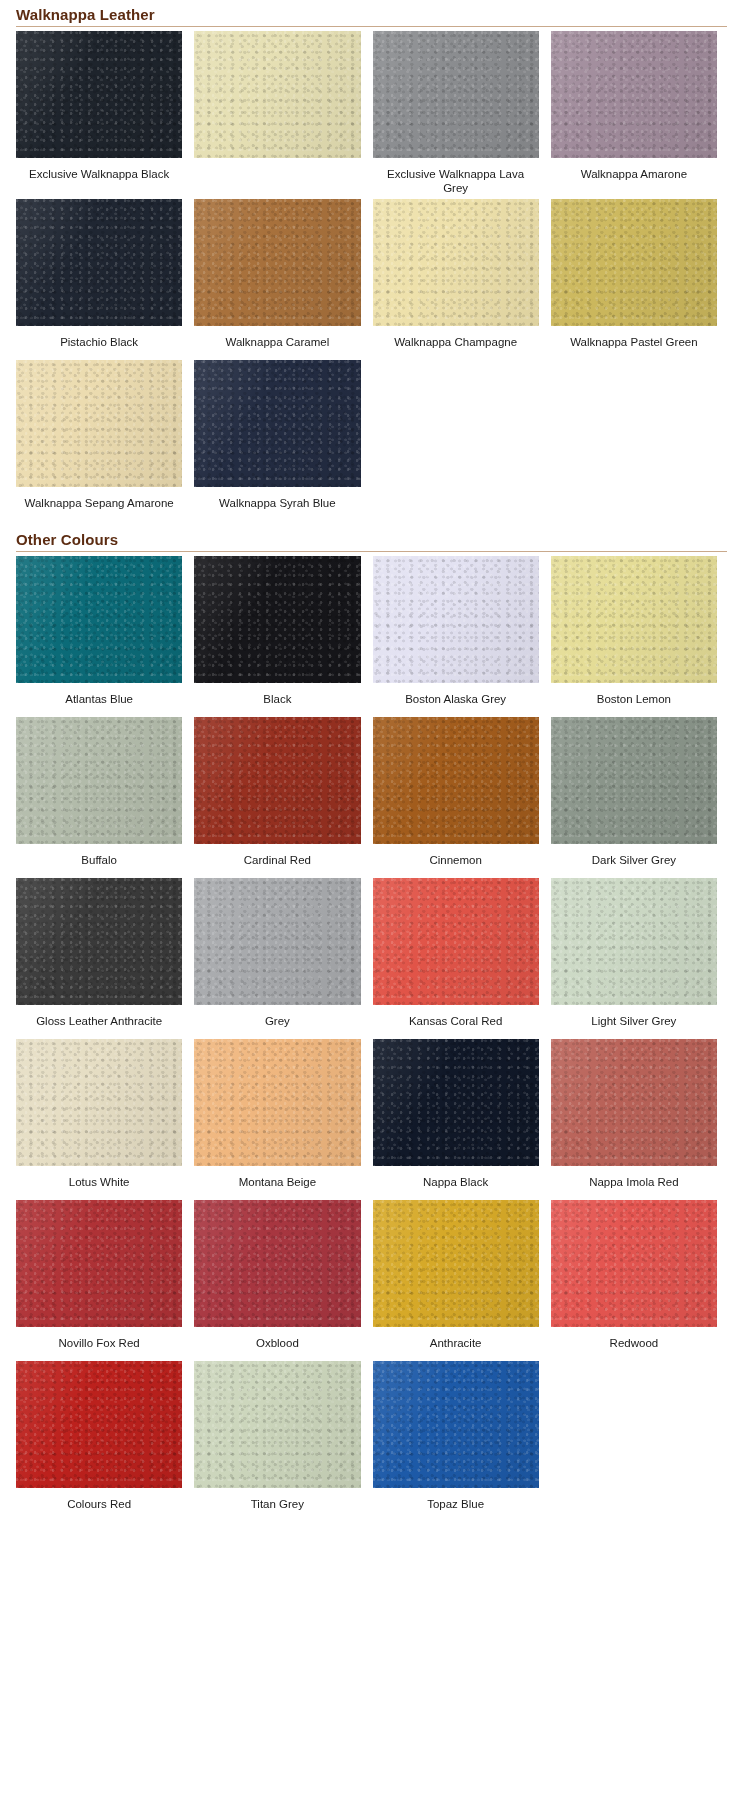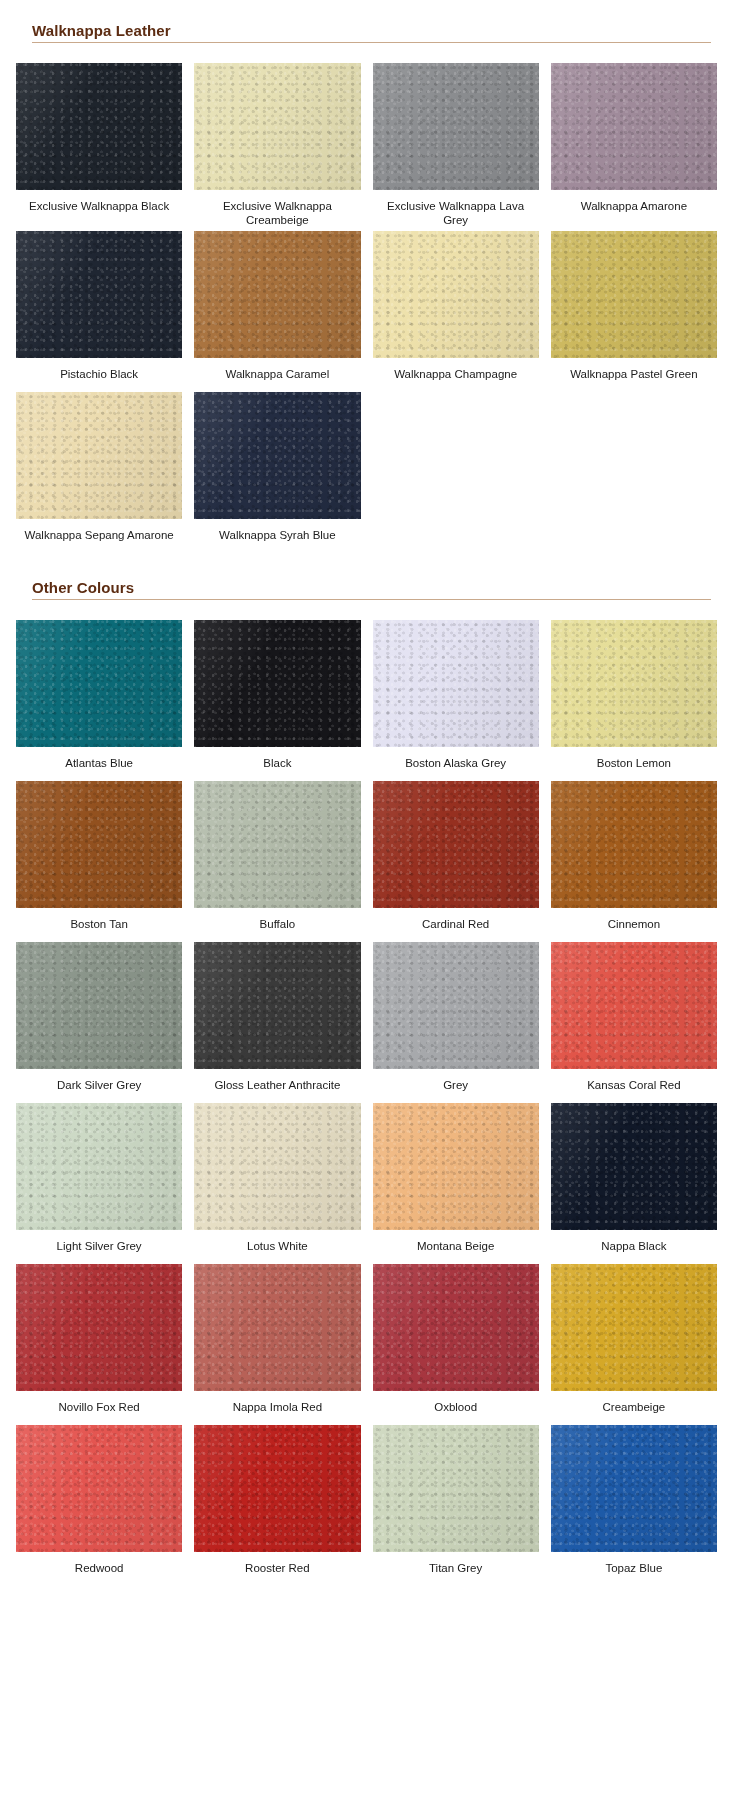--- a/index.html
+++ b/index.html
@@ -13,21 +13,21 @@
     color: #1a1a1a;
     -webkit-font-smoothing: antialiased;
   }
   .page { width: 733px; padding: 0; }
 
   .section-header {
     font-size: 15px;
     font-weight: bold;
     color: #5c2c12;
     padding: 6px 0 4px 16px;
-    margin: 16px;
+    margin: 0;
     letter-spacing: 0.1px;
     position: relative;
   }
   .section-header .rule {
     display: block;
     height: 1px;
     background: #c9a98c;
     margin-top: 3px;
     margin-right: 6px;
   }
@@ -100,21 +100,20 @@
             <span class="tex"></span>
             <span class="sheen"></span>
           </div>
           <div class="label">Exclusive Walknappa Black</div>
         </div>
         <div class="cell">
           <div class="swatch" style="background: rgb(230, 224, 180);">
             <span class="tex"></span>
             <span class="sheen"></span>
           </div>
-          <div class="label">Exclusive Walknappa Creambeige</div>
         </div>
         <div class="cell">
           <div class="swatch" style="background: rgb(139, 141, 144);">
             <span class="tex"></span>
             <span class="sheen"></span>
           </div>
           <div class="label">Exclusive Walknappa Lava Grey</div>
         </div>
         <div class="cell">
           <div class="swatch" style="background: rgb(160, 139, 155);">
@@ -198,27 +197,20 @@
           <div class="label">Boston Alaska Grey</div>
         </div>
         <div class="cell">
           <div class="swatch" style="background: rgb(229, 221, 151);">
             <span class="tex"></span>
             <span class="sheen"></span>
           </div>
           <div class="label">Boston Lemon</div>
         </div>
         <div class="cell">
-          <div class="swatch" style="background: rgb(147, 81, 31);">
-            <span class="tex"></span>
-            <span class="sheen"></span>
-          </div>
-          <div class="label">Boston Tan</div>
-        </div>
-        <div class="cell">
           <div class="swatch" style="background: rgb(179, 188, 171);">
             <span class="tex"></span>
             <span class="sheen"></span>
           </div>
           <div class="label">Buffalo</div>
         </div>
         <div class="cell">
           <div class="swatch" style="background: rgb(151, 48, 32);">
             <span class="tex"></span>
             <span class="sheen"></span>
@@ -282,60 +274,60 @@
           <div class="label">Montana Beige</div>
         </div>
         <div class="cell">
           <div class="swatch" style="background: rgb(16, 24, 40);">
             <span class="tex"></span>
             <span class="sheen"></span>
           </div>
           <div class="label">Nappa Black</div>
         </div>
         <div class="cell">
+          <div class="swatch" style="background: rgb(185, 98, 88);">
+            <span class="tex"></span>
+            <span class="sheen"></span>
+          </div>
+          <div class="label">Nappa Imola Red</div>
+        </div>
+        <div class="cell">
           <div class="swatch" style="background: rgb(175, 50, 54);">
             <span class="tex"></span>
             <span class="sheen"></span>
           </div>
           <div class="label">Novillo Fox Red</div>
         </div>
         <div class="cell">
-          <div class="swatch" style="background: rgb(185, 98, 88);">
-            <span class="tex"></span>
-            <span class="sheen"></span>
-          </div>
-          <div class="label">Nappa Imola Red</div>
-        </div>
-        <div class="cell">
           <div class="swatch" style="background: rgb(168, 54, 64);">
             <span class="tex"></span>
             <span class="sheen"></span>
           </div>
           <div class="label">Oxblood</div>
         </div>
         <div class="cell">
           <div class="swatch" style="background: rgb(214, 169, 40);">
             <span class="tex"></span>
             <span class="sheen"></span>
           </div>
-          <div class="label">Creambeige</div>
+          <div class="label">Anthracite</div>
         </div>
         <div class="cell">
           <div class="swatch" style="background: rgb(228, 85, 80);">
             <span class="tex"></span>
             <span class="sheen"></span>
           </div>
           <div class="label">Redwood</div>
         </div>
         <div class="cell">
           <div class="swatch" style="background: rgb(188, 33, 29);">
             <span class="tex"></span>
             <span class="sheen"></span>
           </div>
-          <div class="label">Rooster Red</div>
+          <div class="label">Colours Red</div>
         </div>
         <div class="cell">
           <div class="swatch" style="background: rgb(204, 214, 188);">
             <span class="tex"></span>
             <span class="sheen"></span>
           </div>
           <div class="label">Titan Grey</div>
         </div>
         <div class="cell">
           <div class="swatch" style="background: rgb(29, 90, 168);">

